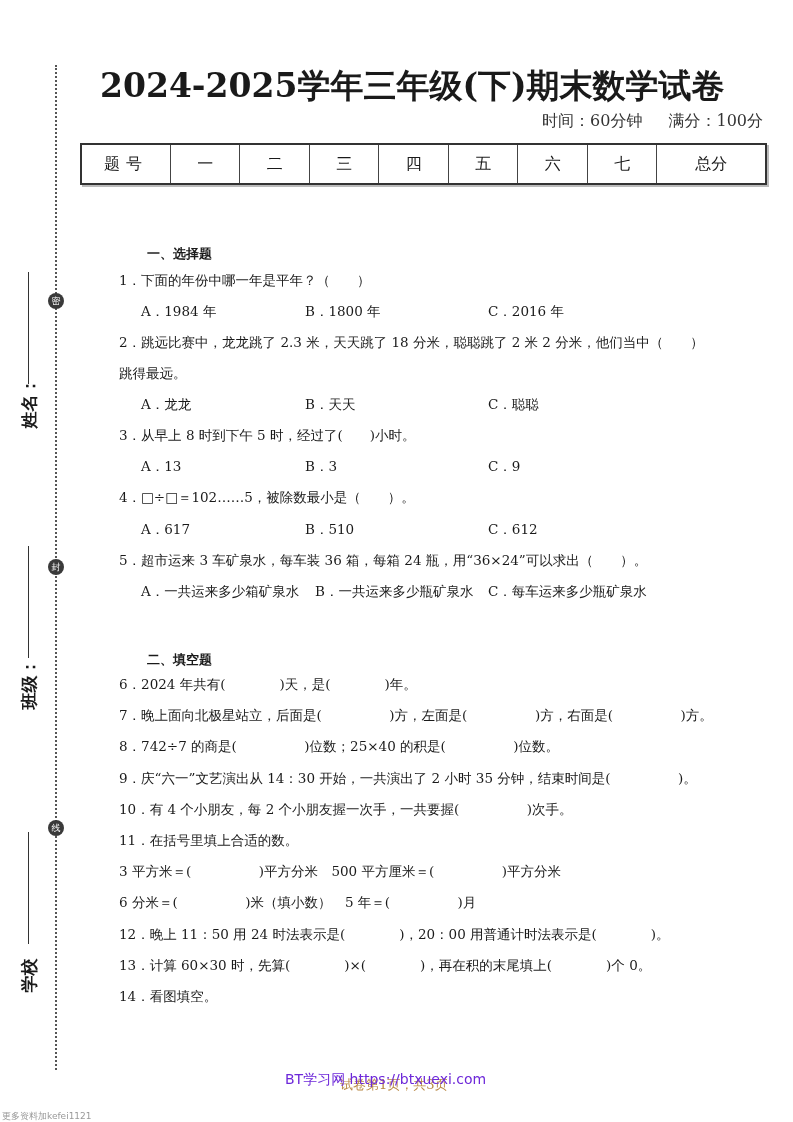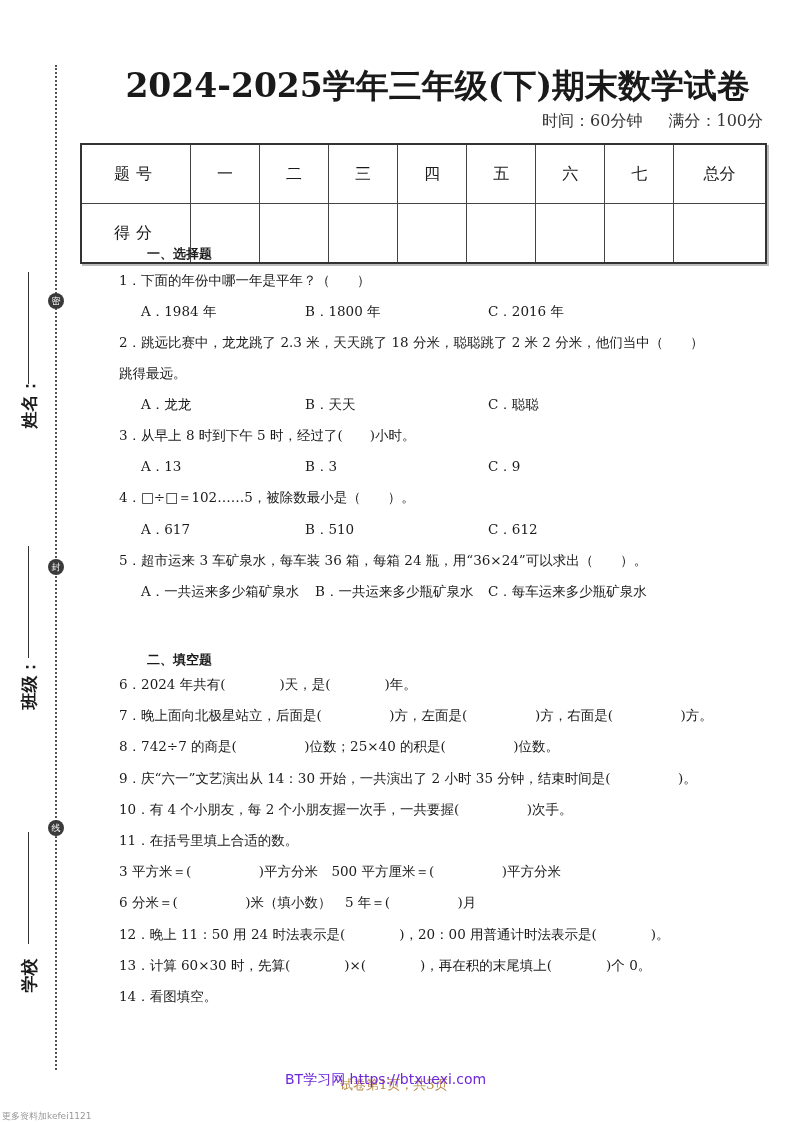--- a/index.html
+++ b/index.html
@@ -19,36 +19,36 @@
     font-family: "DejaVu Sans", sans-serif;
   }
   .field-rule { position: absolute; left: 28px; width: 0; border-left: 1px solid #333; }
   .field-label {
     position: absolute; left: 14px; width: 30px;
     font-family: "DejaVu Sans", sans-serif; font-size: 17px; font-weight: bold;
     transform: rotate(-90deg); transform-origin: center center; white-space: nowrap; text-align: center;
   }
 
   .title {
-    position: absolute; left: 100px; top: 64px; width: 650px; text-align: right;
+    position: absolute; left: 100px; top: 64px; width: 650px; text-align: left;
     font-family: "DejaVu Serif", serif; font-size: 33px; font-weight: bold; letter-spacing: 0px;
     white-space: nowrap;
   }
   .meta {
     position: absolute; top: 111px; right: 30px; font-size: 16px; color: #333; white-space: nowrap;
   }
   .meta span + span { margin-left: 26px; }
 
   table.score {
     position: absolute; left: 80px; top: 143px; width: 687px; border-collapse: collapse;
     font-family: "DejaVu Sans", sans-serif; font-size: 16px;
     box-shadow: 2px 2px 0 #bbb;
   }
   table.score td {
-    border: 1px solid #444; height: 26px; text-align: center; padding: 16px; margin-left: 42px;
+    border: 1px solid #444; height: 26px; text-align: center; padding: 6px; margin-left: 42px;
   }
   table.score { border: 2px solid #333; }
   table.score td.head { width: 76px; letter-spacing: 6px; }
 
   .content { position: absolute; left: 119px; top: 240px; width: 580px; font-size: 13.5px; }
   .line { position: absolute; left: 0; white-space: nowrap; }
   .section-title { font-family: "DejaVu Sans", sans-serif; font-weight: bold; font-size: 13px; margin-left: 28px; }
   .opt { position: absolute; white-space: nowrap; }
 
   .footer-watermark {
@@ -92,31 +92,20 @@
     <td class="head">题号</td>
     <td>一</td>
     <td>二</td>
     <td>三</td>
     <td>四</td>
     <td>五</td>
     <td>六</td>
     <td>七</td>
     <td>总分</td>
   </tr>
-  <tr>
-    <td class="head">得分</td>
-    <td></td>
-    <td></td>
-    <td></td>
-    <td></td>
-    <td></td>
-    <td></td>
-    <td></td>
-    <td></td>
-  </tr>
 </tbody>
   </table>
 
 <div class="content">
 
   <div class="line section-title" style="top:5px">一、选择题</div>
 
   <div class="line" style="top:32px">1．下面的年份中哪一年是平年？（　　）</div>
   <div class="opt" style="left:22px;top:63px">A．1984 年</div>
   <div class="opt" style="left:186px;top:63px">B．1800 年</div>

